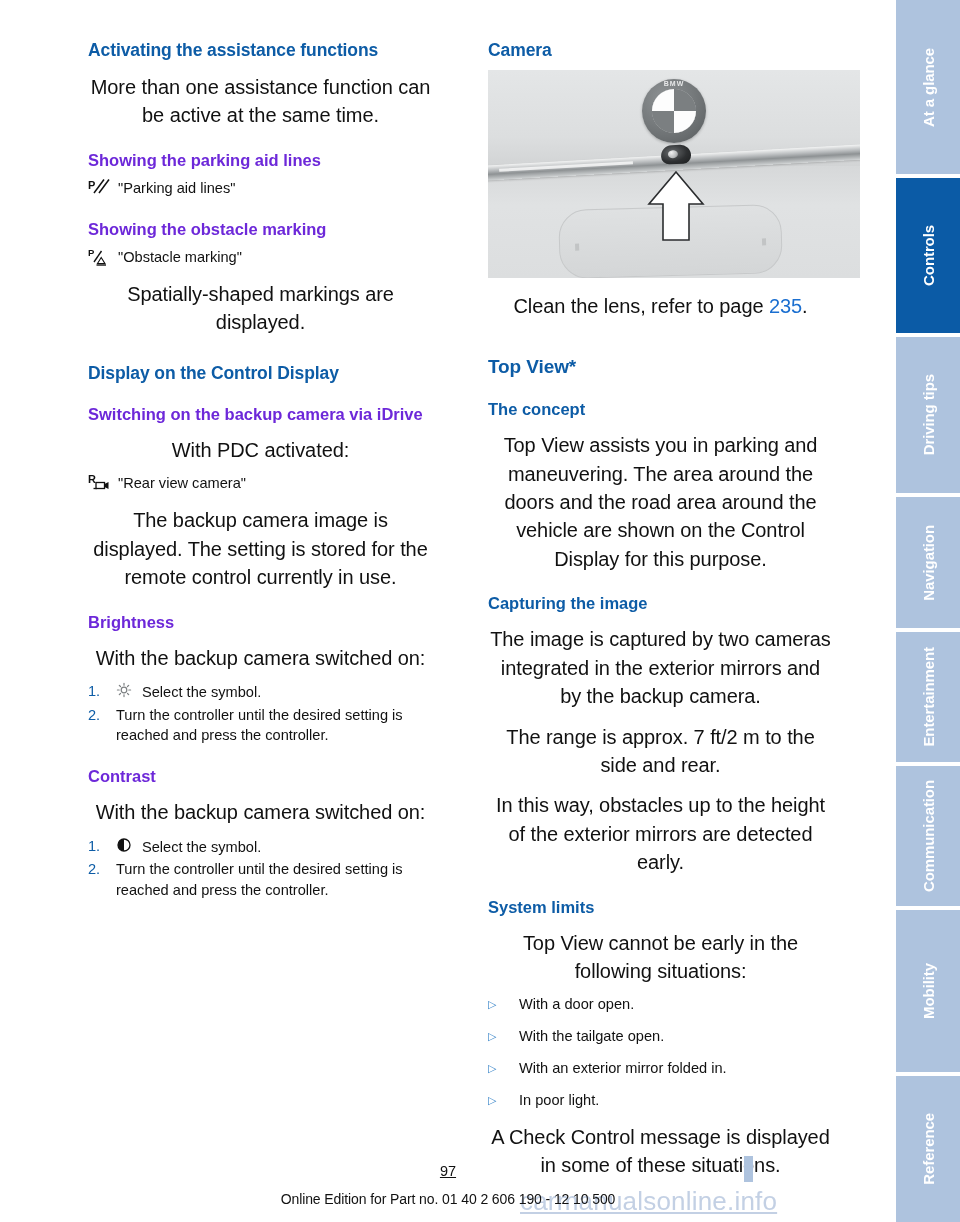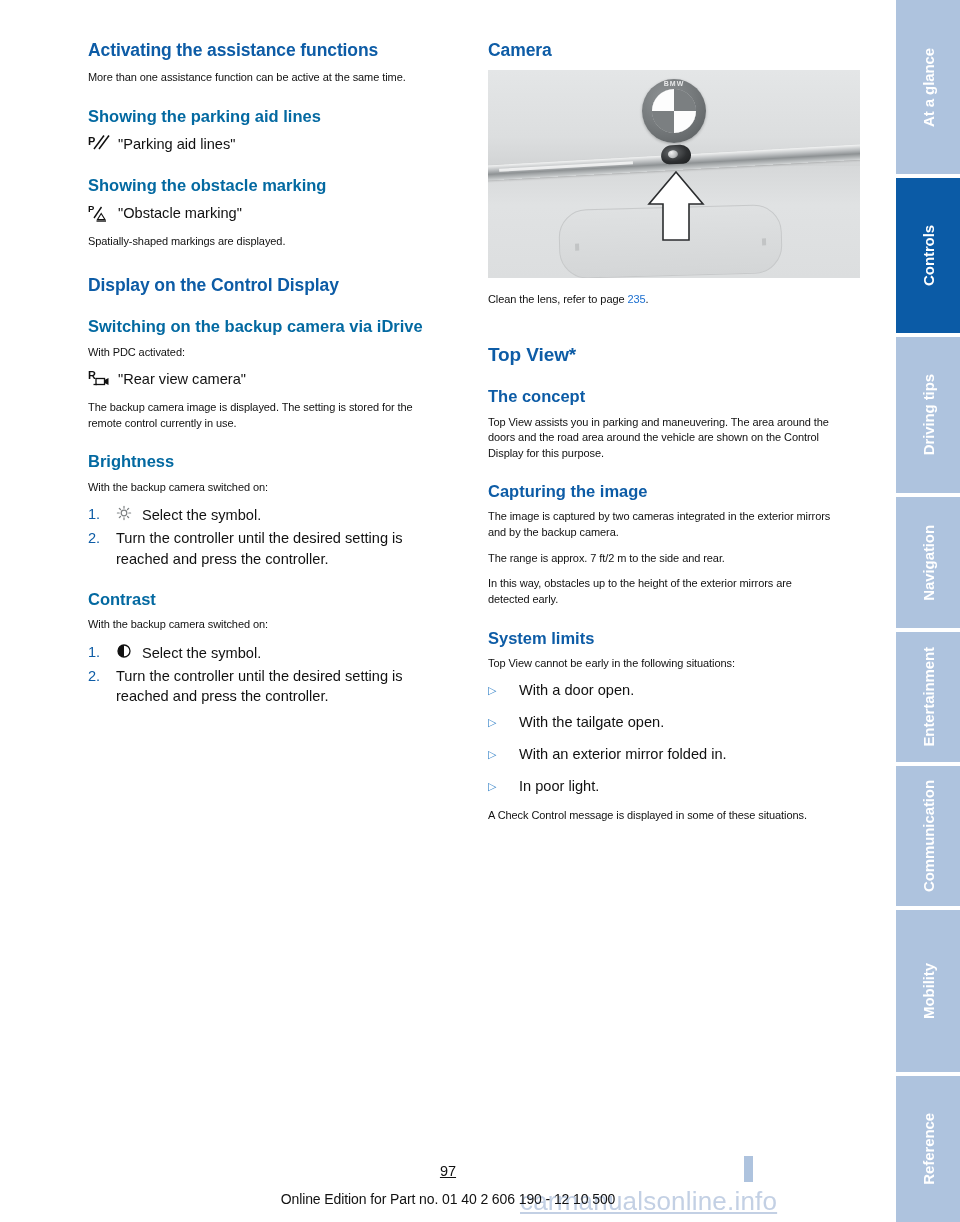--- a/index.html
+++ b/index.html
@@ -38,34 +38,35 @@
     line-height: 1.2;
     letter-spacing: -0.1px;
   }
   h1.sec.big {
     font-size: 19px;
     margin: 0 0 12px 0;
   }
   h2.sub {
     font-size: 16.5px;
     font-weight: bold;
-    color: #0369a1;
+    color: #6d28d9;
     margin: 20px 0 8px 0;
     line-height: 1.22;
   }
   h2.sub.dark {
     color: #0d5ca6;
   }
 
   p.body {
-    font-size: 11px;
+    font-size: 20px;
     line-height: 1.42;
     color: #111111;
-    margin: 0 0 10px 0;
+    margin: 12px 0 10px 0;
     letter-spacing: -0.08px;
+    text-align: center;
   }
   p.tight { margin-bottom: 9px; }
 
   .spacer-lg { height: 26px; }
   .spacer-md { height: 16px; }
 
   
   .symline {
     display: flex;
     align-items: flex-start;

